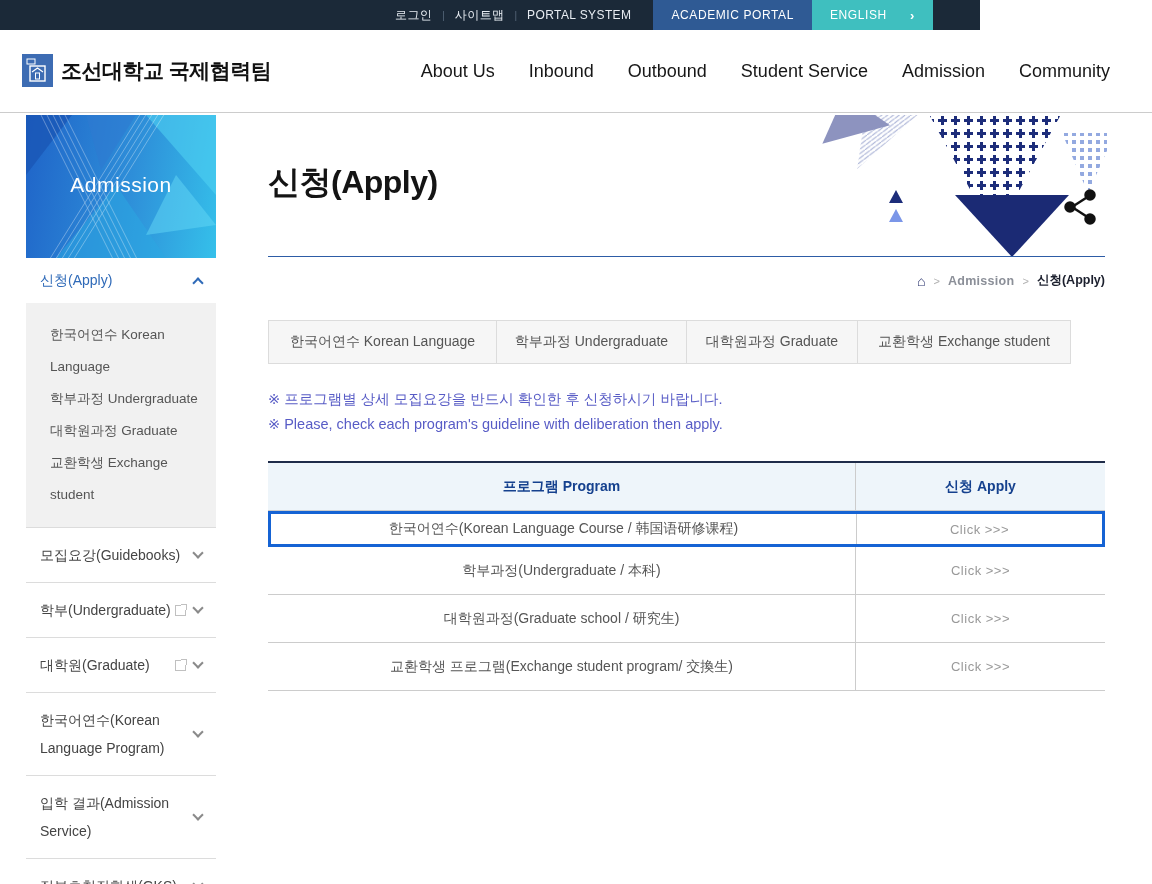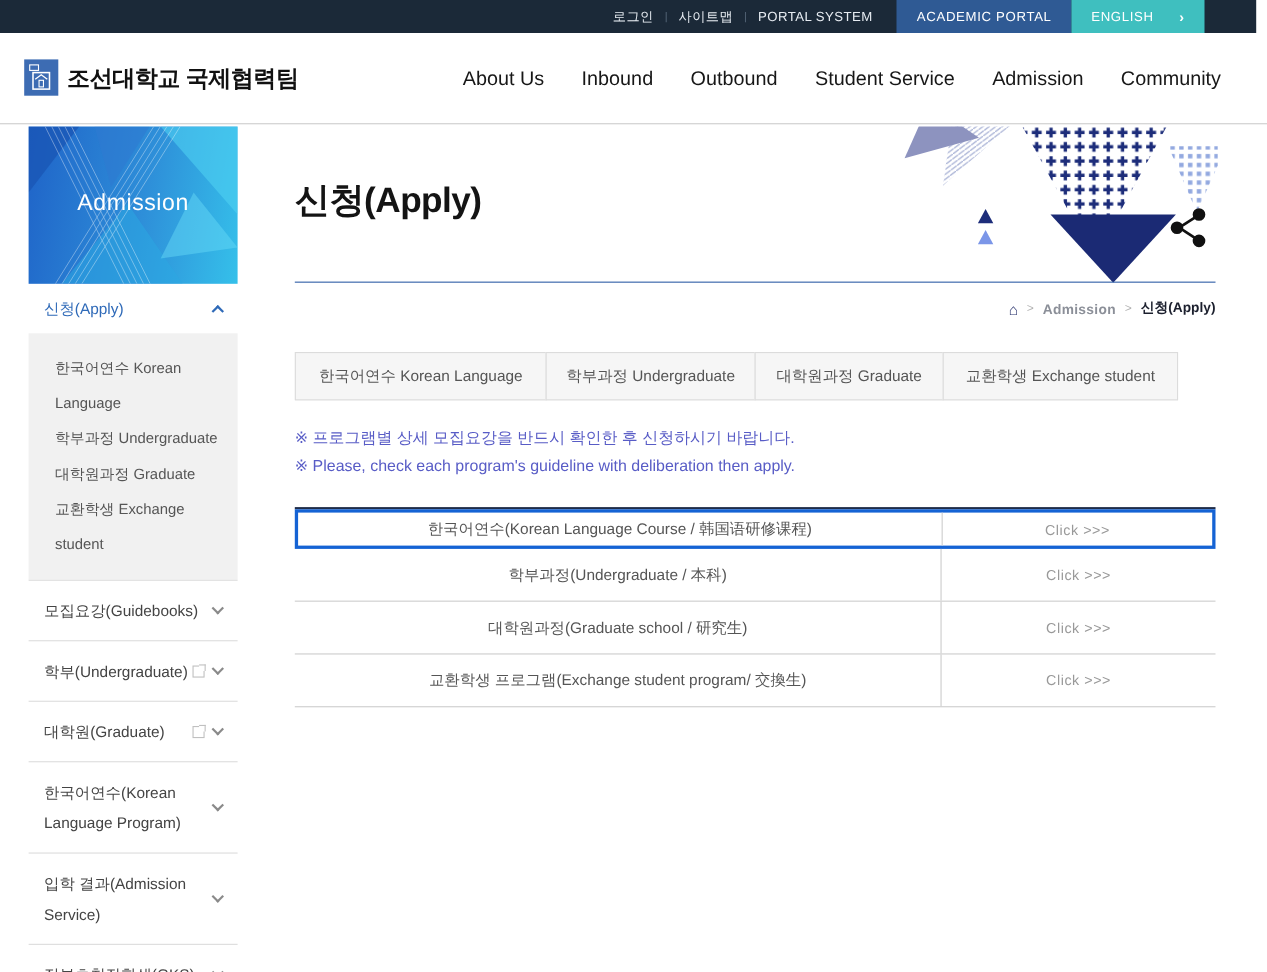--- a/index.html
+++ b/index.html
@@ -1,21 +1,21 @@
 <!DOCTYPE html>
 <html><head>
 <meta charset="utf-8">
 <style>
   * { margin:0; padding:0; box-sizing:border-box; }
   html,body { background:#e9e9e9; }
   body { font-family:"Liberation Sans","DejaVu Sans",sans-serif; }
   .page { position:relative; width:1152px; height:884px; background:#fff; overflow:hidden; margin:0 auto; }
 
   
-  .topbar { position:absolute; top:0; left:0; width:1142px; height:30px; background:#1b2938;
+  .topbar { position:absolute; top:0; left:0; width:980px; height:30px; background:#1b2938;
             display:flex; align-items:center; justify-content:flex-end; padding-right:47px; }
   .topbar .tlink { color:#e7ecf2; font-size:12px; letter-spacing:.4px; margin:0 10px; cursor:pointer; }
   .topbar .sep { color:#566779; font-size:10px; }
   .topbar .box { height:30px; display:flex; align-items:center; padding:0 18px; font-size:12px;
                  letter-spacing:.6px; color:#fff; cursor:pointer; }
   .topbar .box.academic { background:#2f5a94; margin-left:12px; }
   .topbar .box.english { background:#3fbfbf; width:121px; justify-content:space-between; }
   .topbar .box.english .arr { font-size:13px; font-weight:bold; }
 
   
@@ -235,20 +235,24 @@
       <div class="tab t2">대학원과정 Graduate</div>
       <div class="tab t3">교환학생 Exchange student</div>
     </div>
 
     <div class="notices">
       <div class="notice">※ 프로그램별 상세 모집요강을 반드시 확인한 후 신청하시기 바랍니다.</div>
       <div class="notice">※ Please, check each program's guideline with deliberation then apply.</div>
     </div>
 
     <div class="tbl">
+      <div class="trow thead">
+        <div class="c-prog">프로그램 Program</div>
+        <div class="c-apply">신청 Apply</div>
+      </div>
       <div class="trow highlight">
         <div class="c-prog">
             <span class="prog-txt">한국어연수(Korean Language Course / 韩国语研修课程)</span>
           </div>
         <div class="c-apply">
             <span class="click-link">Click &gt;&gt;&gt;</span>
           </div>
       </div>
       <div class="trow">
         <div class="c-prog">

